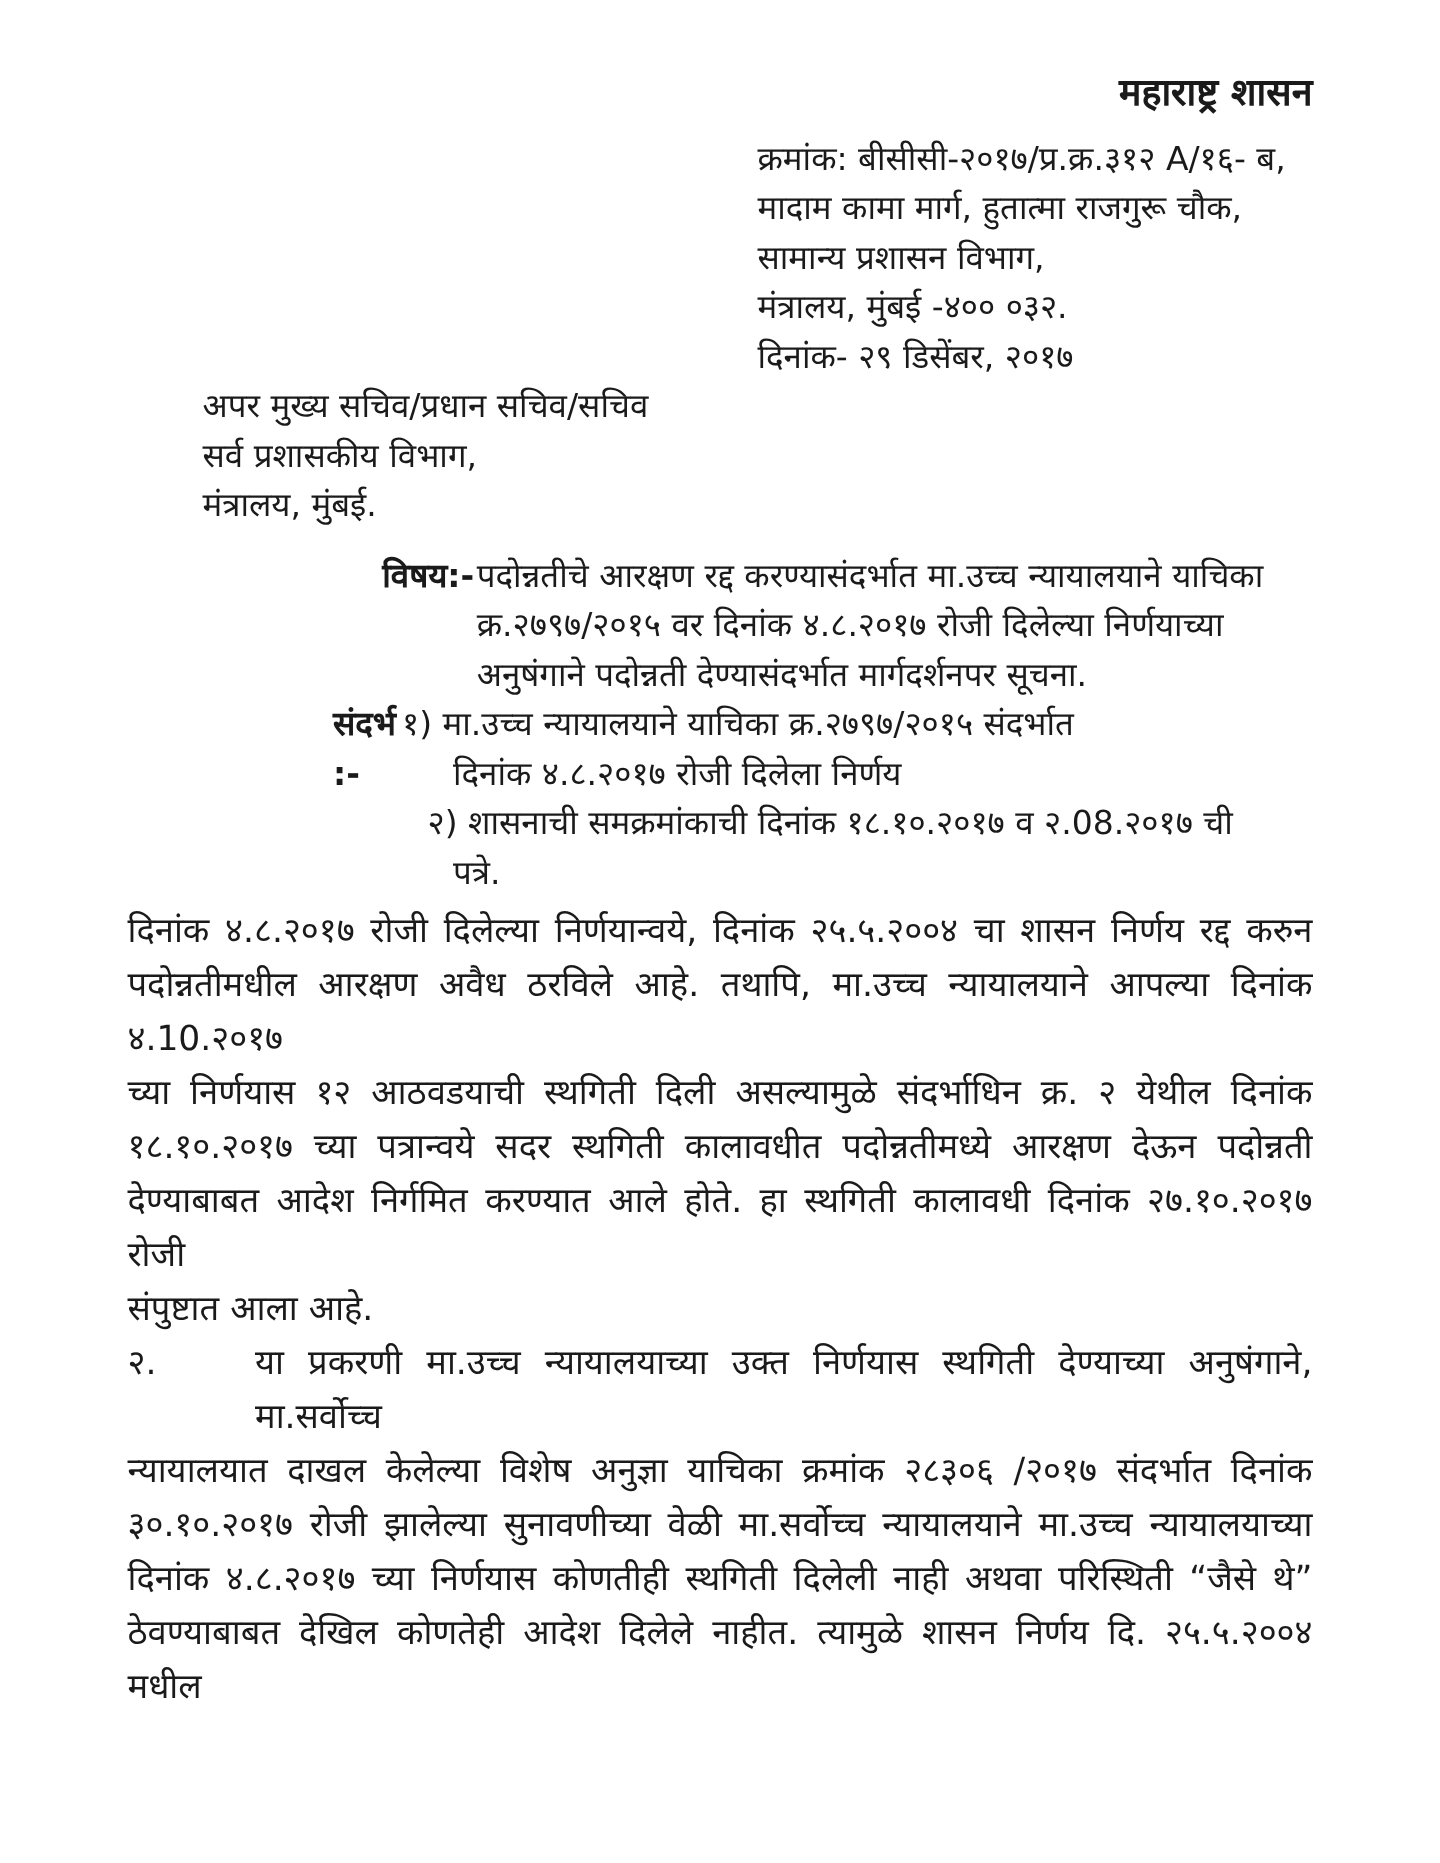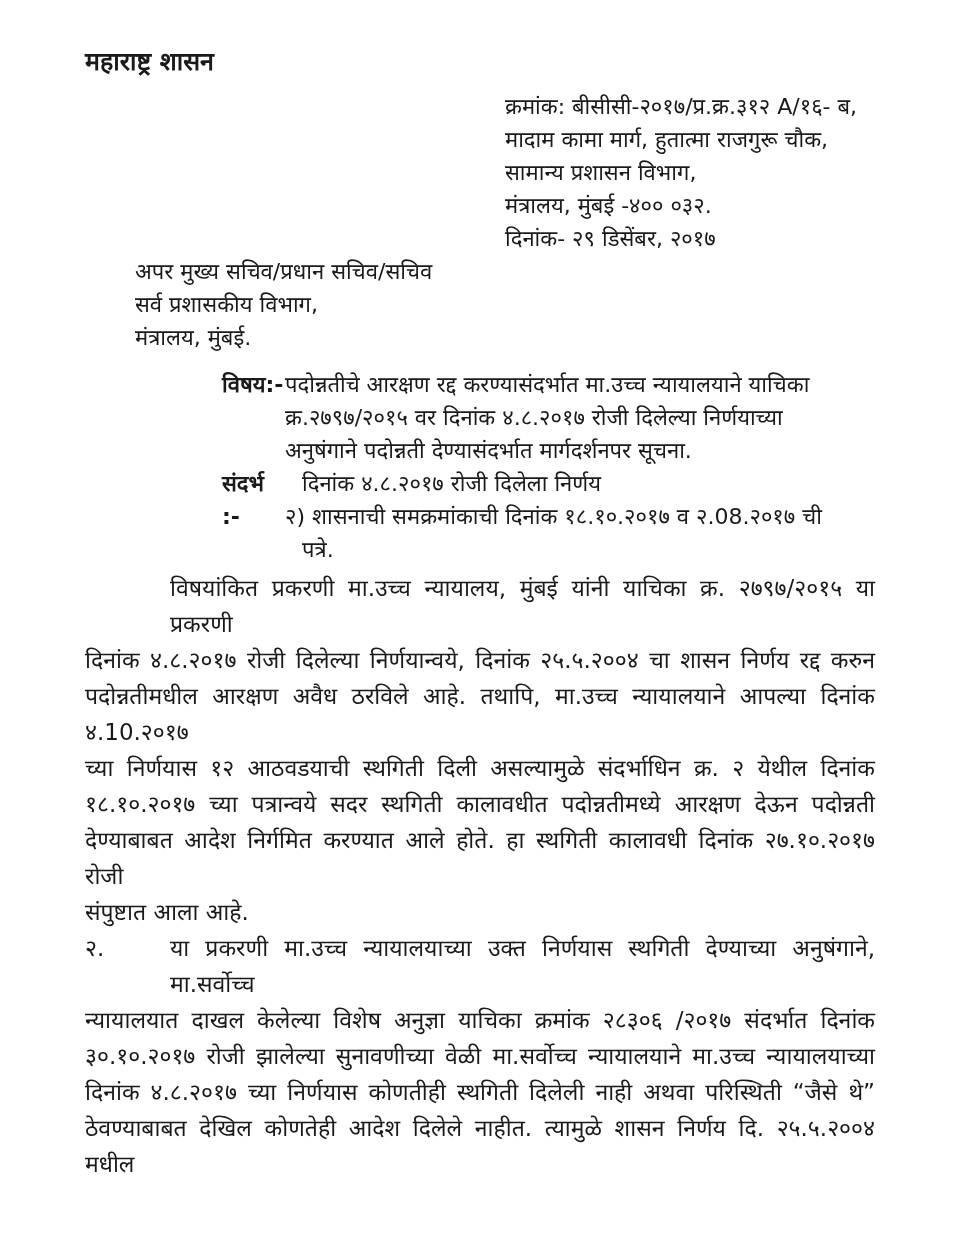--- a/index.html
+++ b/index.html
@@ -8,21 +8,21 @@
     width: 960px;
     height: 1242px;
     box-sizing: border-box;
     padding: 44px 85px 0 85px;
     background: #ffffff;
     color: #1a1a1a;
     font-family: "DejaVu Sans", sans-serif;
     overflow: hidden;
   }
   .doc-title {
-    text-align: left;
+    text-align: right;
     font-size: 25px;
     font-weight: 700;
     line-height: 36px;
     margin-bottom: 10px;
   }
   .sender-block {
     margin-left: 420px;
     font-size: 22px;
     line-height: 33px;
   }
@@ -35,21 +35,21 @@
     margin-left: 50px;
     font-size: 22px;
     line-height: 33px;
   }
   .subject-block, .reference-block {
     display: flex;
     margin-left: 137px;
     font-size: 22px;
     line-height: 33px;
   }
-  .subject-block { margin-top: 14px; }
+  .subject-block { margin-top: 14px; justify-content: center; }
   .block-label { font-weight: 700; flex-shrink: 0; }
   .subject-block .block-label { width: 63px; }
   .reference-block .block-label { width: 46px; }
   .ref-indent-a { padding-left: 34px; }
   .ref-indent-b { padding-left: 17px; }
   .para {
     font-size: 23px;
     line-height: 36px;
   }
   .para-1 { margin-top: 4px; }
@@ -94,28 +94,28 @@
     <div>
       <div>पदोन्नतीचे आरक्षण रद्द करण्यासंदर्भात मा.उच्च न्यायालयाने याचिका</div>
       <div>क्र.२७९७/२०१५ वर दिनांक ४.८.२०१७ रोजी दिलेल्या निर्णयाच्या</div>
       <div>अनुषंगाने पदोन्नती देण्यासंदर्भात मार्गदर्शनपर सूचना.</div>
     </div>
   </div>
 
   <div class="reference-block">
     <div class="block-label">संदर्भ :-</div>
     <div>
+      <div>१) मा.उच्च न्यायालयाने याचिका क्र.२७९७/२०१५ संदर्भात</div>
       <div class="ref-indent-a">दिनांक ४.८.२०१७ रोजी दिलेला निर्णय</div>
       <div class="ref-indent-b">२) शासनाची समक्रमांकाची दिनांक १८.१०.२०१७  व २.08.२०१७ ची</div>
       <div class="ref-indent-a">पत्रे.</div>
     </div>
   </div>
 
   <div class="para para-1">
-    <div class="jline first-indent">विषयांकित प्रकरणी मा.उच्च न्यायालय, मुंबई यांनी याचिका क्र. २७९७/२०१५ या प्रकरणी</div>
     <div class="jline">दिनांक ४.८.२०१७ रोजी दिलेल्या निर्णयान्वये, दिनांक २५.५.२००४ चा शासन निर्णय रद्द करुन</div>
     <div class="jline">पदोन्नतीमधील आरक्षण अवैध ठरविले आहे.  तथापि, मा.उच्च न्यायालयाने आपल्या दिनांक ४.10.२०१७</div>
     <div class="jline">च्या निर्णयास १२ आठवडयाची  स्थगिती दिली असल्यामुळे संदर्भाधिन क्र. २ येथील दिनांक</div>
     <div class="jline">१८.१०.२०१७ च्या पत्रान्वये सदर स्थगिती कालावधीत पदोन्नतीमध्ये आरक्षण देऊन पदोन्नती</div>
     <div class="jline">देण्याबाबत आदेश निर्गमित करण्यात आले होते.  हा  स्थगिती कालावधी दिनांक २७.१०.२०१७ रोजी</div>
     <div class="jline last-line">संपुष्टात आला आहे.</div>
   </div>
 
   <div class="para para-2">
     <span class="para-num">२.</span>

